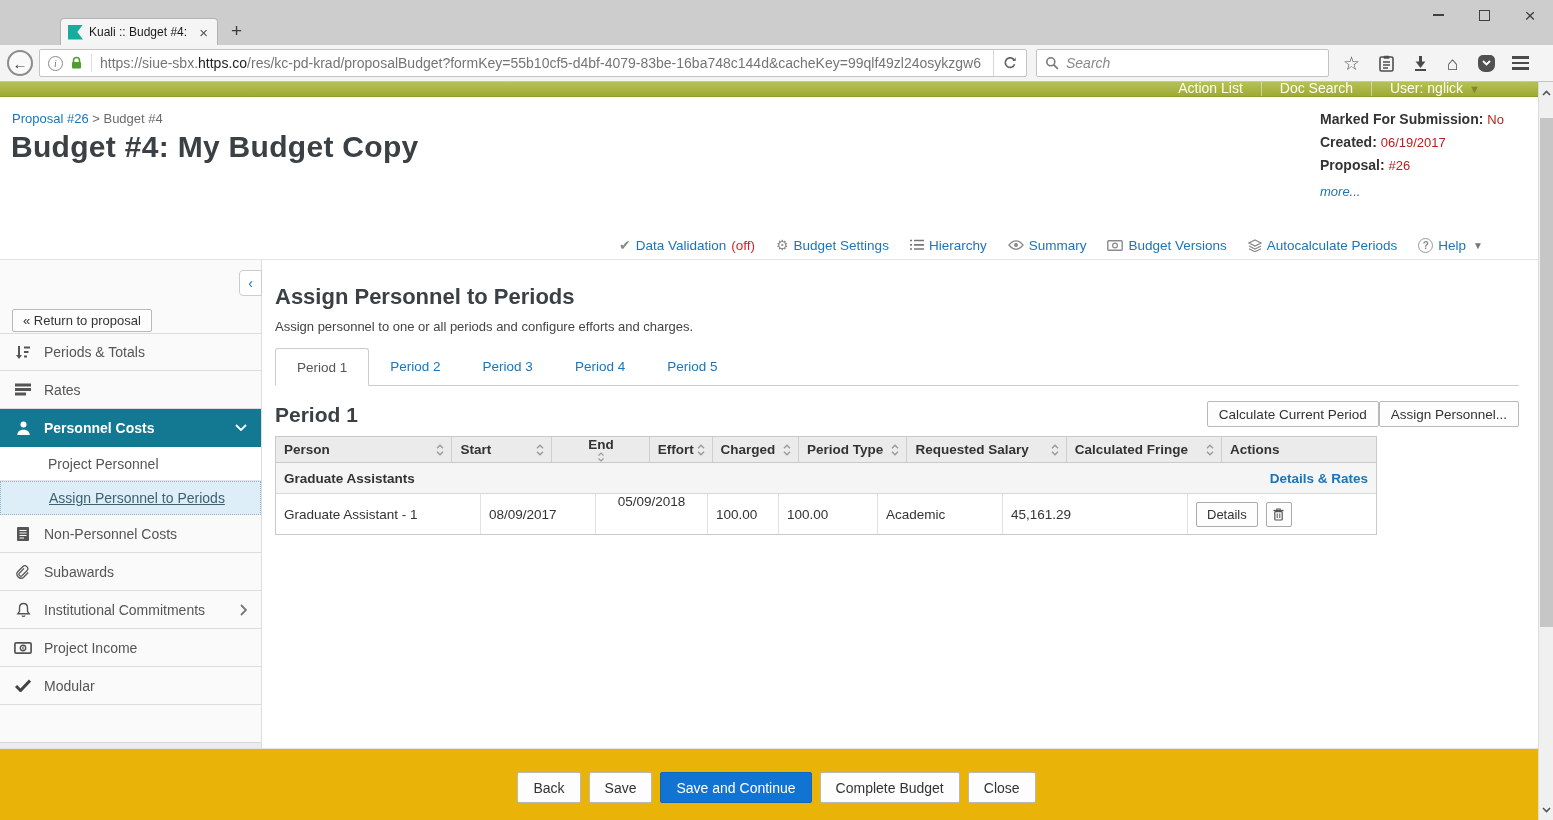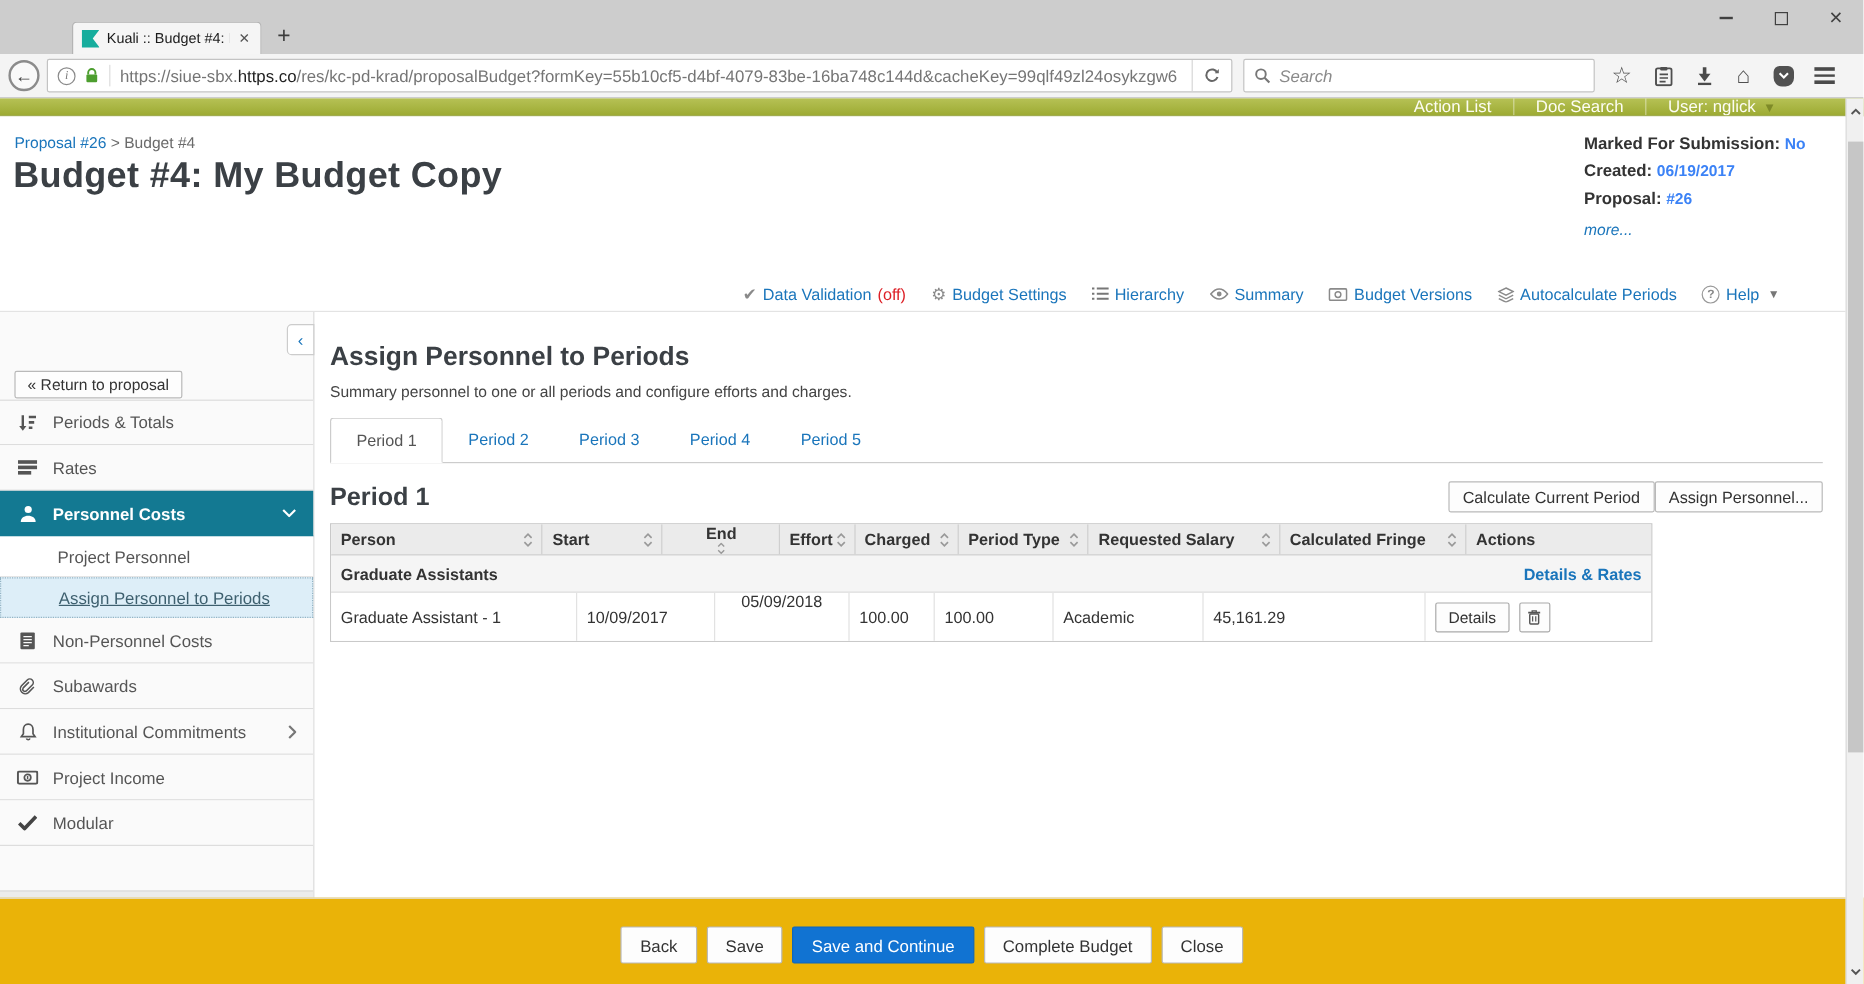--- a/index.html
+++ b/index.html
@@ -45,21 +45,21 @@
   .user-caret { color:#7e8a28; font-size:11px; margin-left:6px; }
 
   
   .page-header { position:absolute; left:0; top:97px; width:1538px; height:134px; background:#fff; }
   .breadcrumb { position:absolute; left:12px; top:14px; font-size:13px; color:#6b6b6b; }
   .breadcrumb a { color:#1a75bb; text-decoration:none; }
   .page-title { position:absolute; left:11px; top:33px; font-size:30px; font-weight:700; color:#3b4045; letter-spacing:.3px; }
   .doc-meta { position:absolute; right:28px; top:14px; width:190px; }
   .meta-row { margin-bottom:7px; font-size:14px; color:#333; }
   .meta-row b { font-weight:700; color:#333; }
-  .meta-row .mval { font-size:13px; color:#3b82f6;font-weight:bold; }
+  .meta-row .mval { font-size:13px; color:#b91c1c; }
   .more-link { font-size:13px; font-style:italic; color:#1a75bb; margin-top:4px; display:inline-block; }
 
   
   .budget-toolbar { position:absolute; left:0; top:231px; width:1538px; height:28px; background:#fff; display:flex; align-items:center; justify-content:flex-end; padding-right:55px; gap:21px; font-size:13.5px; }
   .bt-item { display:flex; align-items:center; gap:5px; color:#1a75bb; }
   .bt-ic { color:#8a8a8a; font-size:14px; display:flex; align-items:center; }
   .off-red { color:#dd1f26; }
   .help-circ { width:15px; height:15px; border:1.5px solid #999; border-radius:50%; font-size:10px; font-weight:700; color:#888; display:flex; align-items:center; justify-content:center; }
   .caret-down { font-size:10px; color:#777; margin-left:2px; }
 
@@ -371,21 +371,21 @@
               </svg>
           </span>
           <span>Modular</span>
         </div>
       </div>
       <div class="sidebar-bottom"></div>
     </aside>
 
     <main class="content">
       <div class="content-h2">Assign Personnel to Periods</div>
-      <div class="content-sub">Summary personnel to one or all periods and configure efforts and charges.</div>
+      <div class="content-sub">Assign personnel to one or all periods and configure efforts and charges.</div>
 
       <div class="tabs">
         <div class="tab-pill active">Period 1</div>
         <div class="tab-pill">Period 2</div>
         <div class="tab-pill">Period 3</div>
         <div class="tab-pill">Period 4</div>
         <div class="tab-pill">Period 5</div>
       </div>
 
       <div class="period-head">
@@ -449,21 +449,21 @@
           <div class="th-cell w8">
               <span>Actions</span>
             </div>
         </div>
         <div class="group-row">
           <span class="group-label">Graduate Assistants</span>
           <span class="group-link">Details &amp; Rates</span>
         </div>
         <div class="trow data-row">
           <div class="td-cell w0">Graduate Assistant - 1</div>
-          <div class="td-cell w1">10/09/2017</div>
+          <div class="td-cell w1">08/09/2017</div>
           <div class="td-cell w2">05/09/2018</div>
           <div class="td-cell w3">100.00</div>
           <div class="td-cell w4">100.00</div>
           <div class="td-cell w5">Academic</div>
           <div class="td-cell w6">45,161.29</div>
           <div class="td-cell w8">
             <span class="details-btn">Details</span>
             <span class="trash-btn">
               <svg width="11" height="13" viewBox="0 0 11 13">
                   <path d="M0.5 2.5h10" stroke="#555" stroke-width="1.3"></path>

